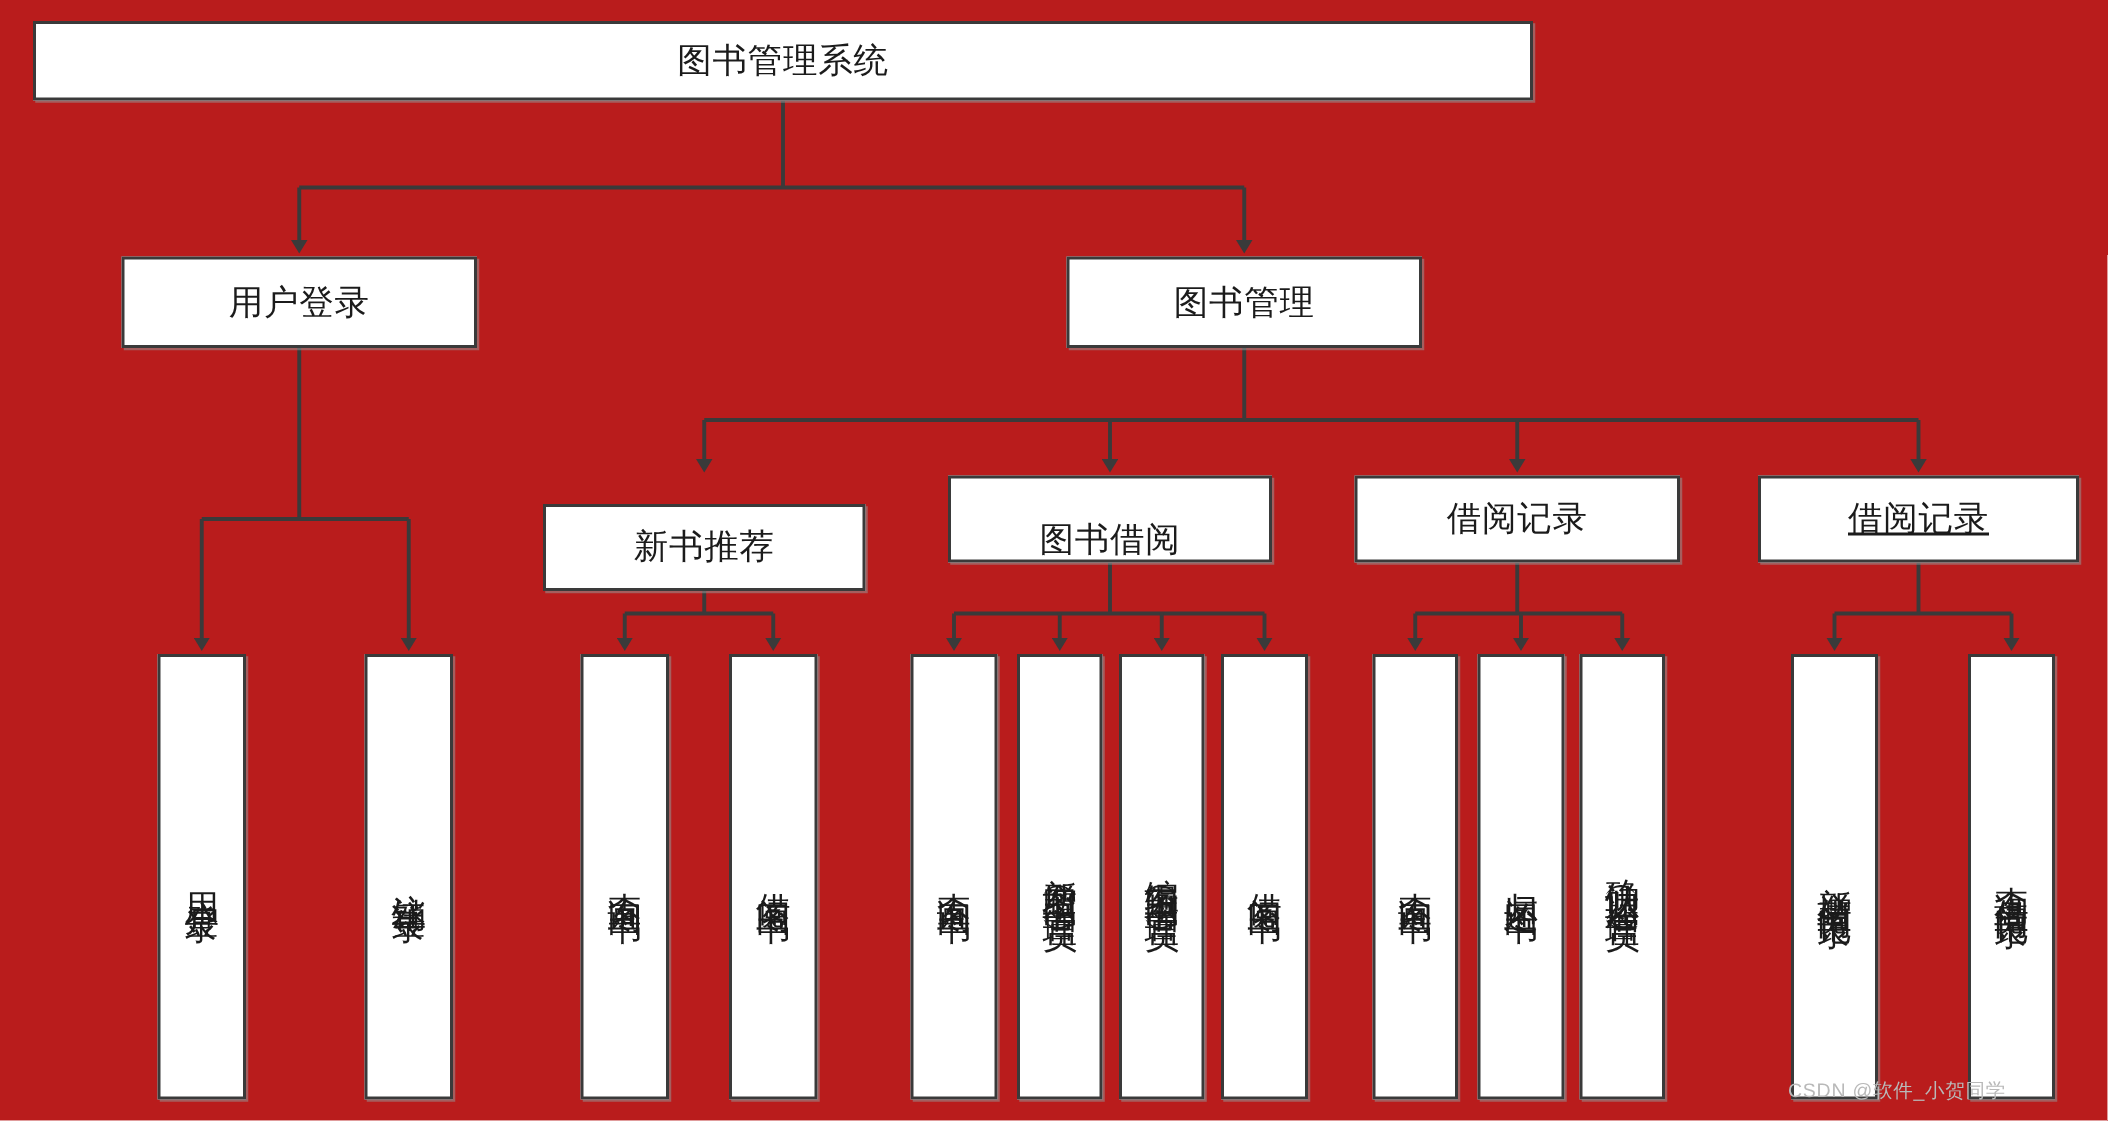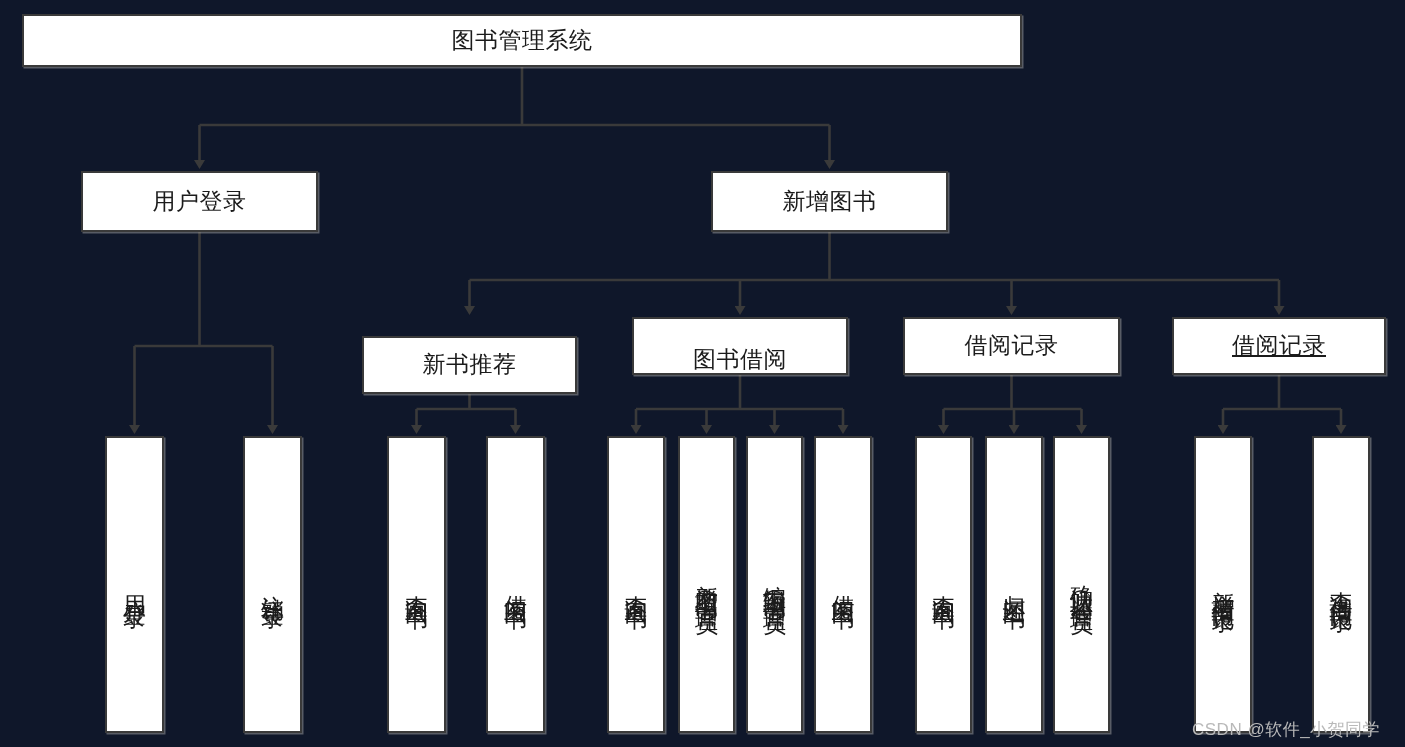--- a/index.html
+++ b/index.html
@@ -7,21 +7,21 @@
     padding: 0;
     background: #ffffff;
   }
   body {
     font-family: "Liberation Sans", "DejaVu Sans", sans-serif;
   }
   #canvas {
     position: relative;
     width: 1405px;
     height: 747px;
-    background: #0f172a;
+    background: #b91c1c;
     overflow: hidden;
   }
   svg.wires {
     position: absolute;
     left: 0;
     top: 0;
     width: 1405px;
     height: 747px;
   }
   .node {
@@ -51,21 +51,21 @@
   .node.vert .label {
     writing-mode: vertical-rl;
     text-orientation: upright;
     font-size: 23px;
     letter-spacing: 4px;
     line-height: 1;
     white-space: nowrap;
   }
   .watermark {
     position: absolute;
-    font-size: 17px;
+    font-size: 13px;
     color: #b9b9b9;
     white-space: nowrap;
     letter-spacing: 0.5px;
   }
 </style>
 </head>
 <body>
 
 <div id="canvas">
 
@@ -113,21 +113,21 @@
   </svg>
 
   <div class="node horiz" style="left: 22px; top: 14px; width: 1000px; height: 53px;">
     <span class="label">图书管理系统</span>
   </div>
 
   <div class="node horiz" style="left: 81px; top: 171px; width: 237px; height: 61px;">
     <span class="label">用户登录</span>
   </div>
   <div class="node horiz" style="left: 711px; top: 171px; width: 237px; height: 61px;">
-    <span class="label">新增图书</span>
+    <span class="label">图书管理</span>
   </div>
 
   <div class="node horiz" style="left: 362px; top: 317px; width: 215px; height: 58px; margin-top: 19px;">
     <span class="label">新书推荐</span>
   </div>
   <div class="node horiz" style="left: 632px; top: 317px; width: 216px; height: 58px; align-items: flex-end;">
     <span class="label">图书借阅</span>
   </div>
   <div class="node horiz" style="left: 903px; top: 317px; width: 217px; height: 58px;">
     <span class="label">借阅记录</span>

